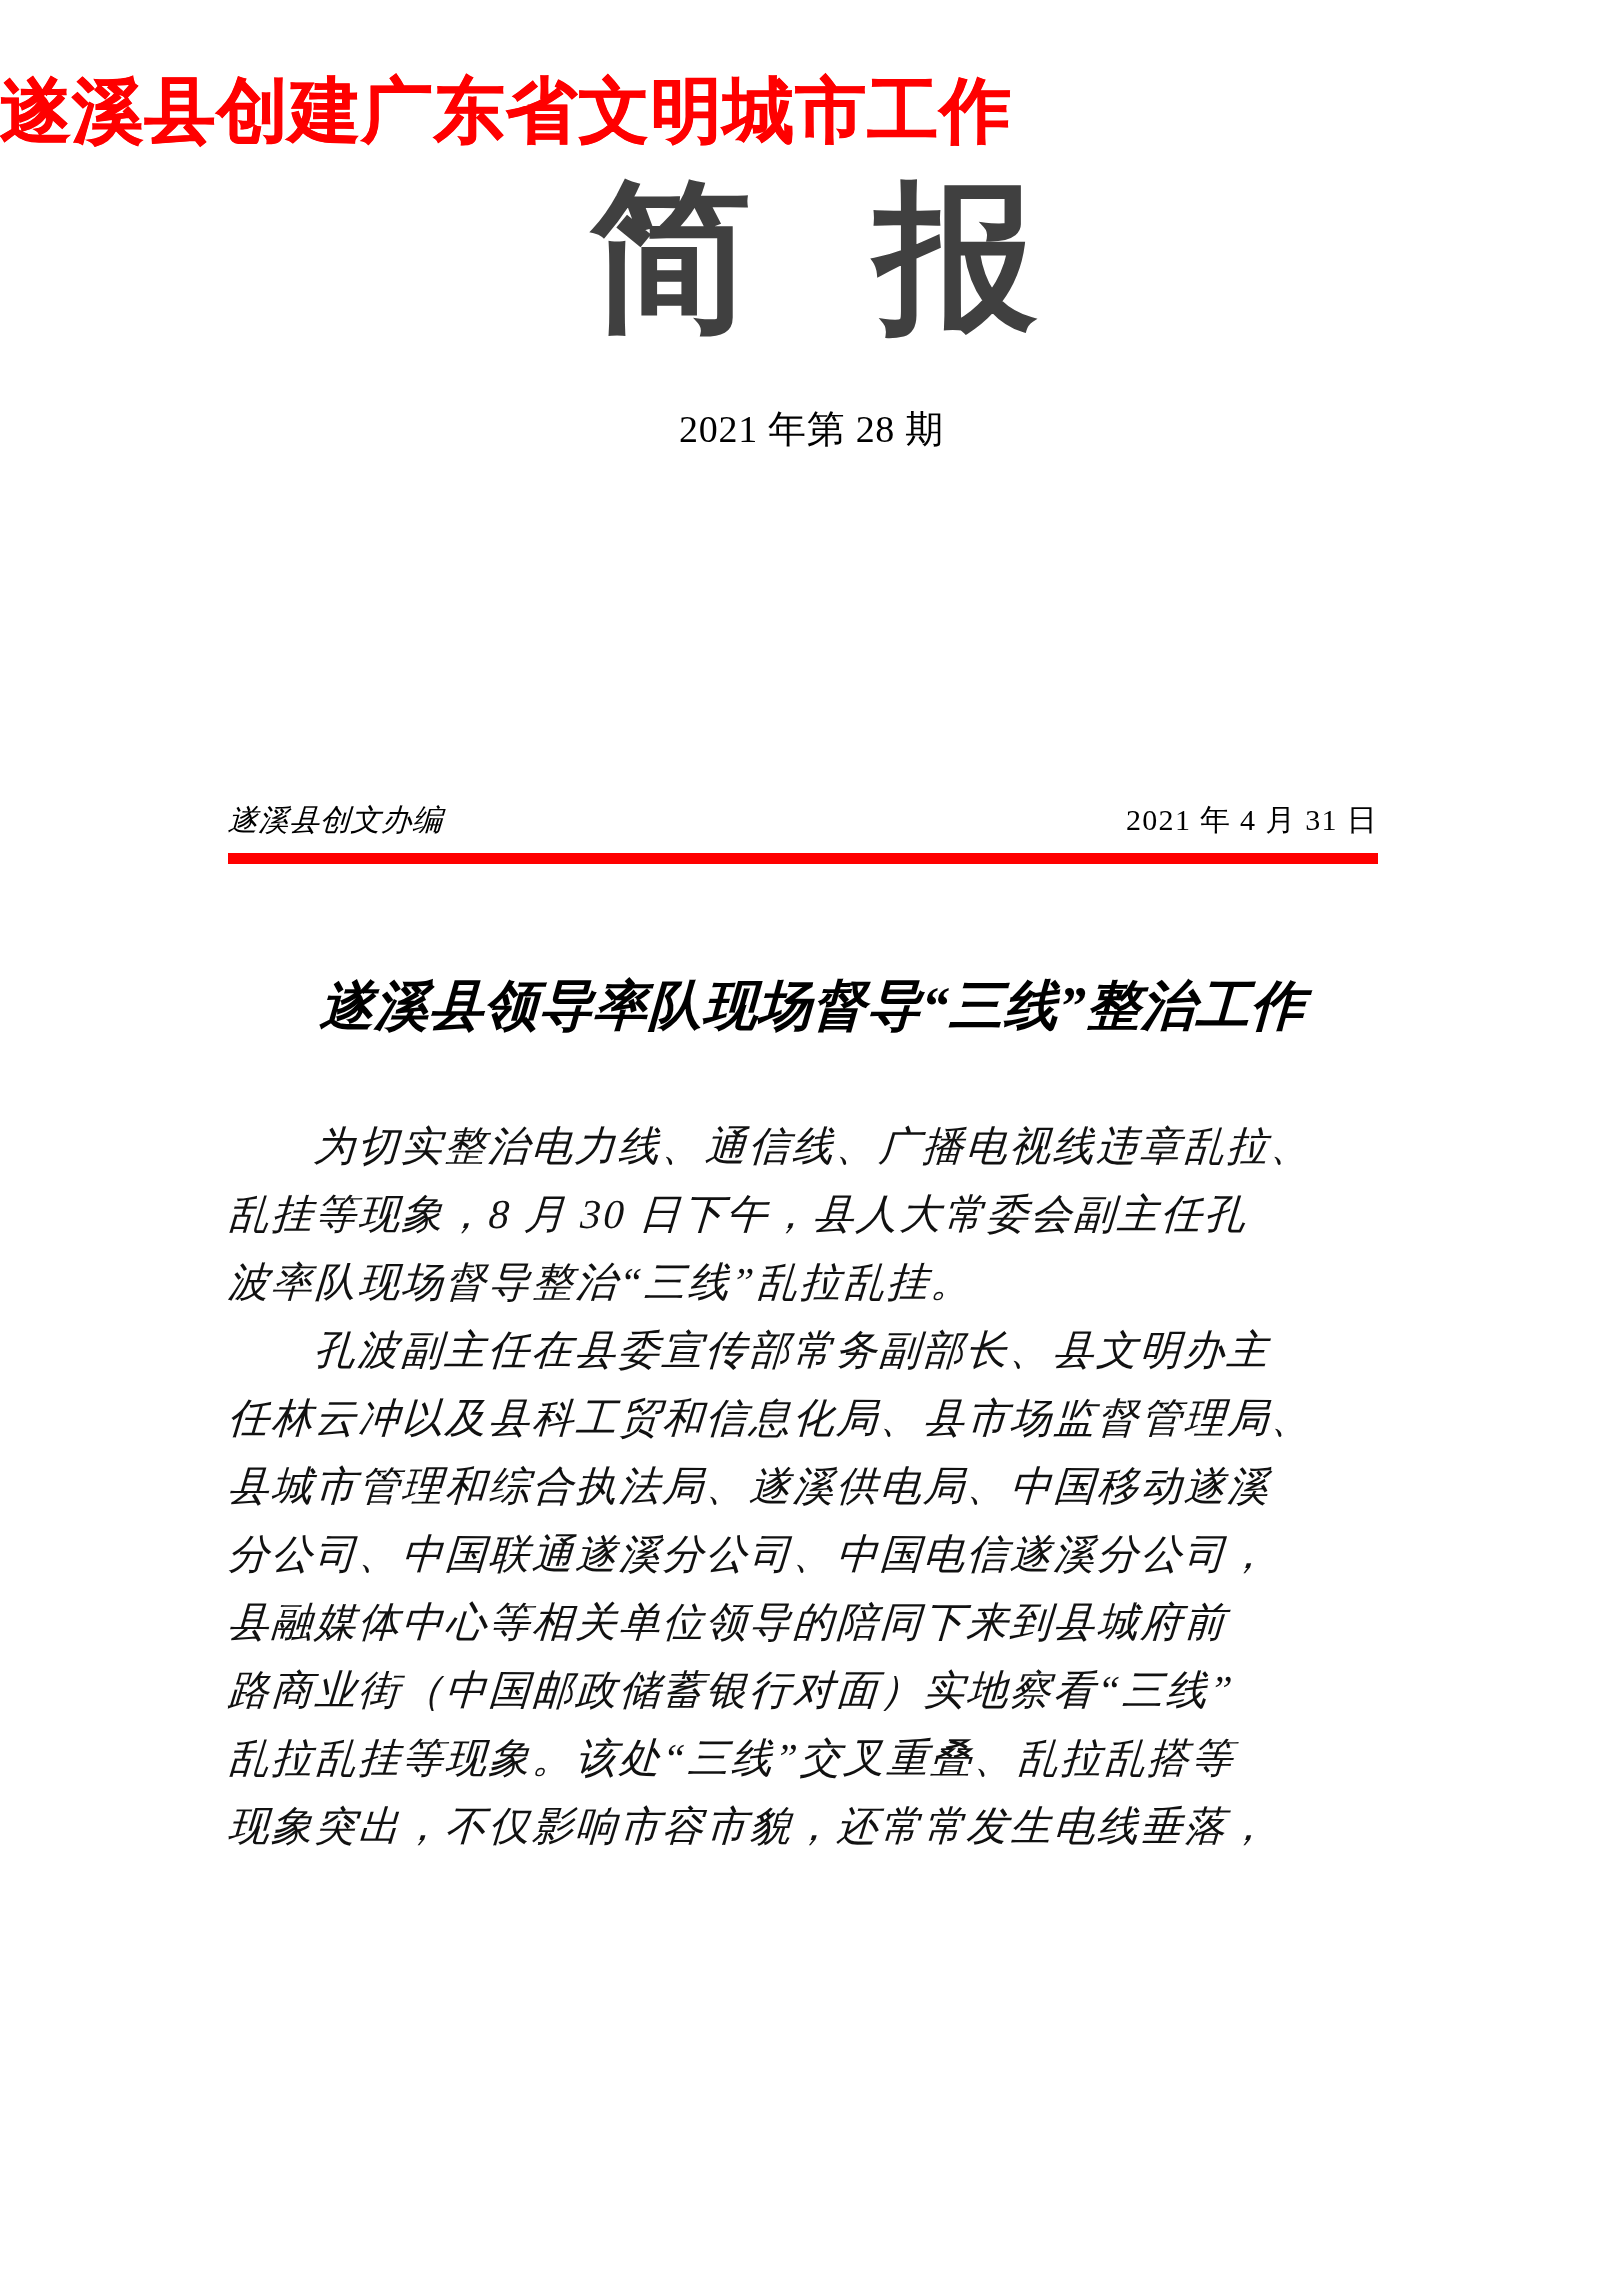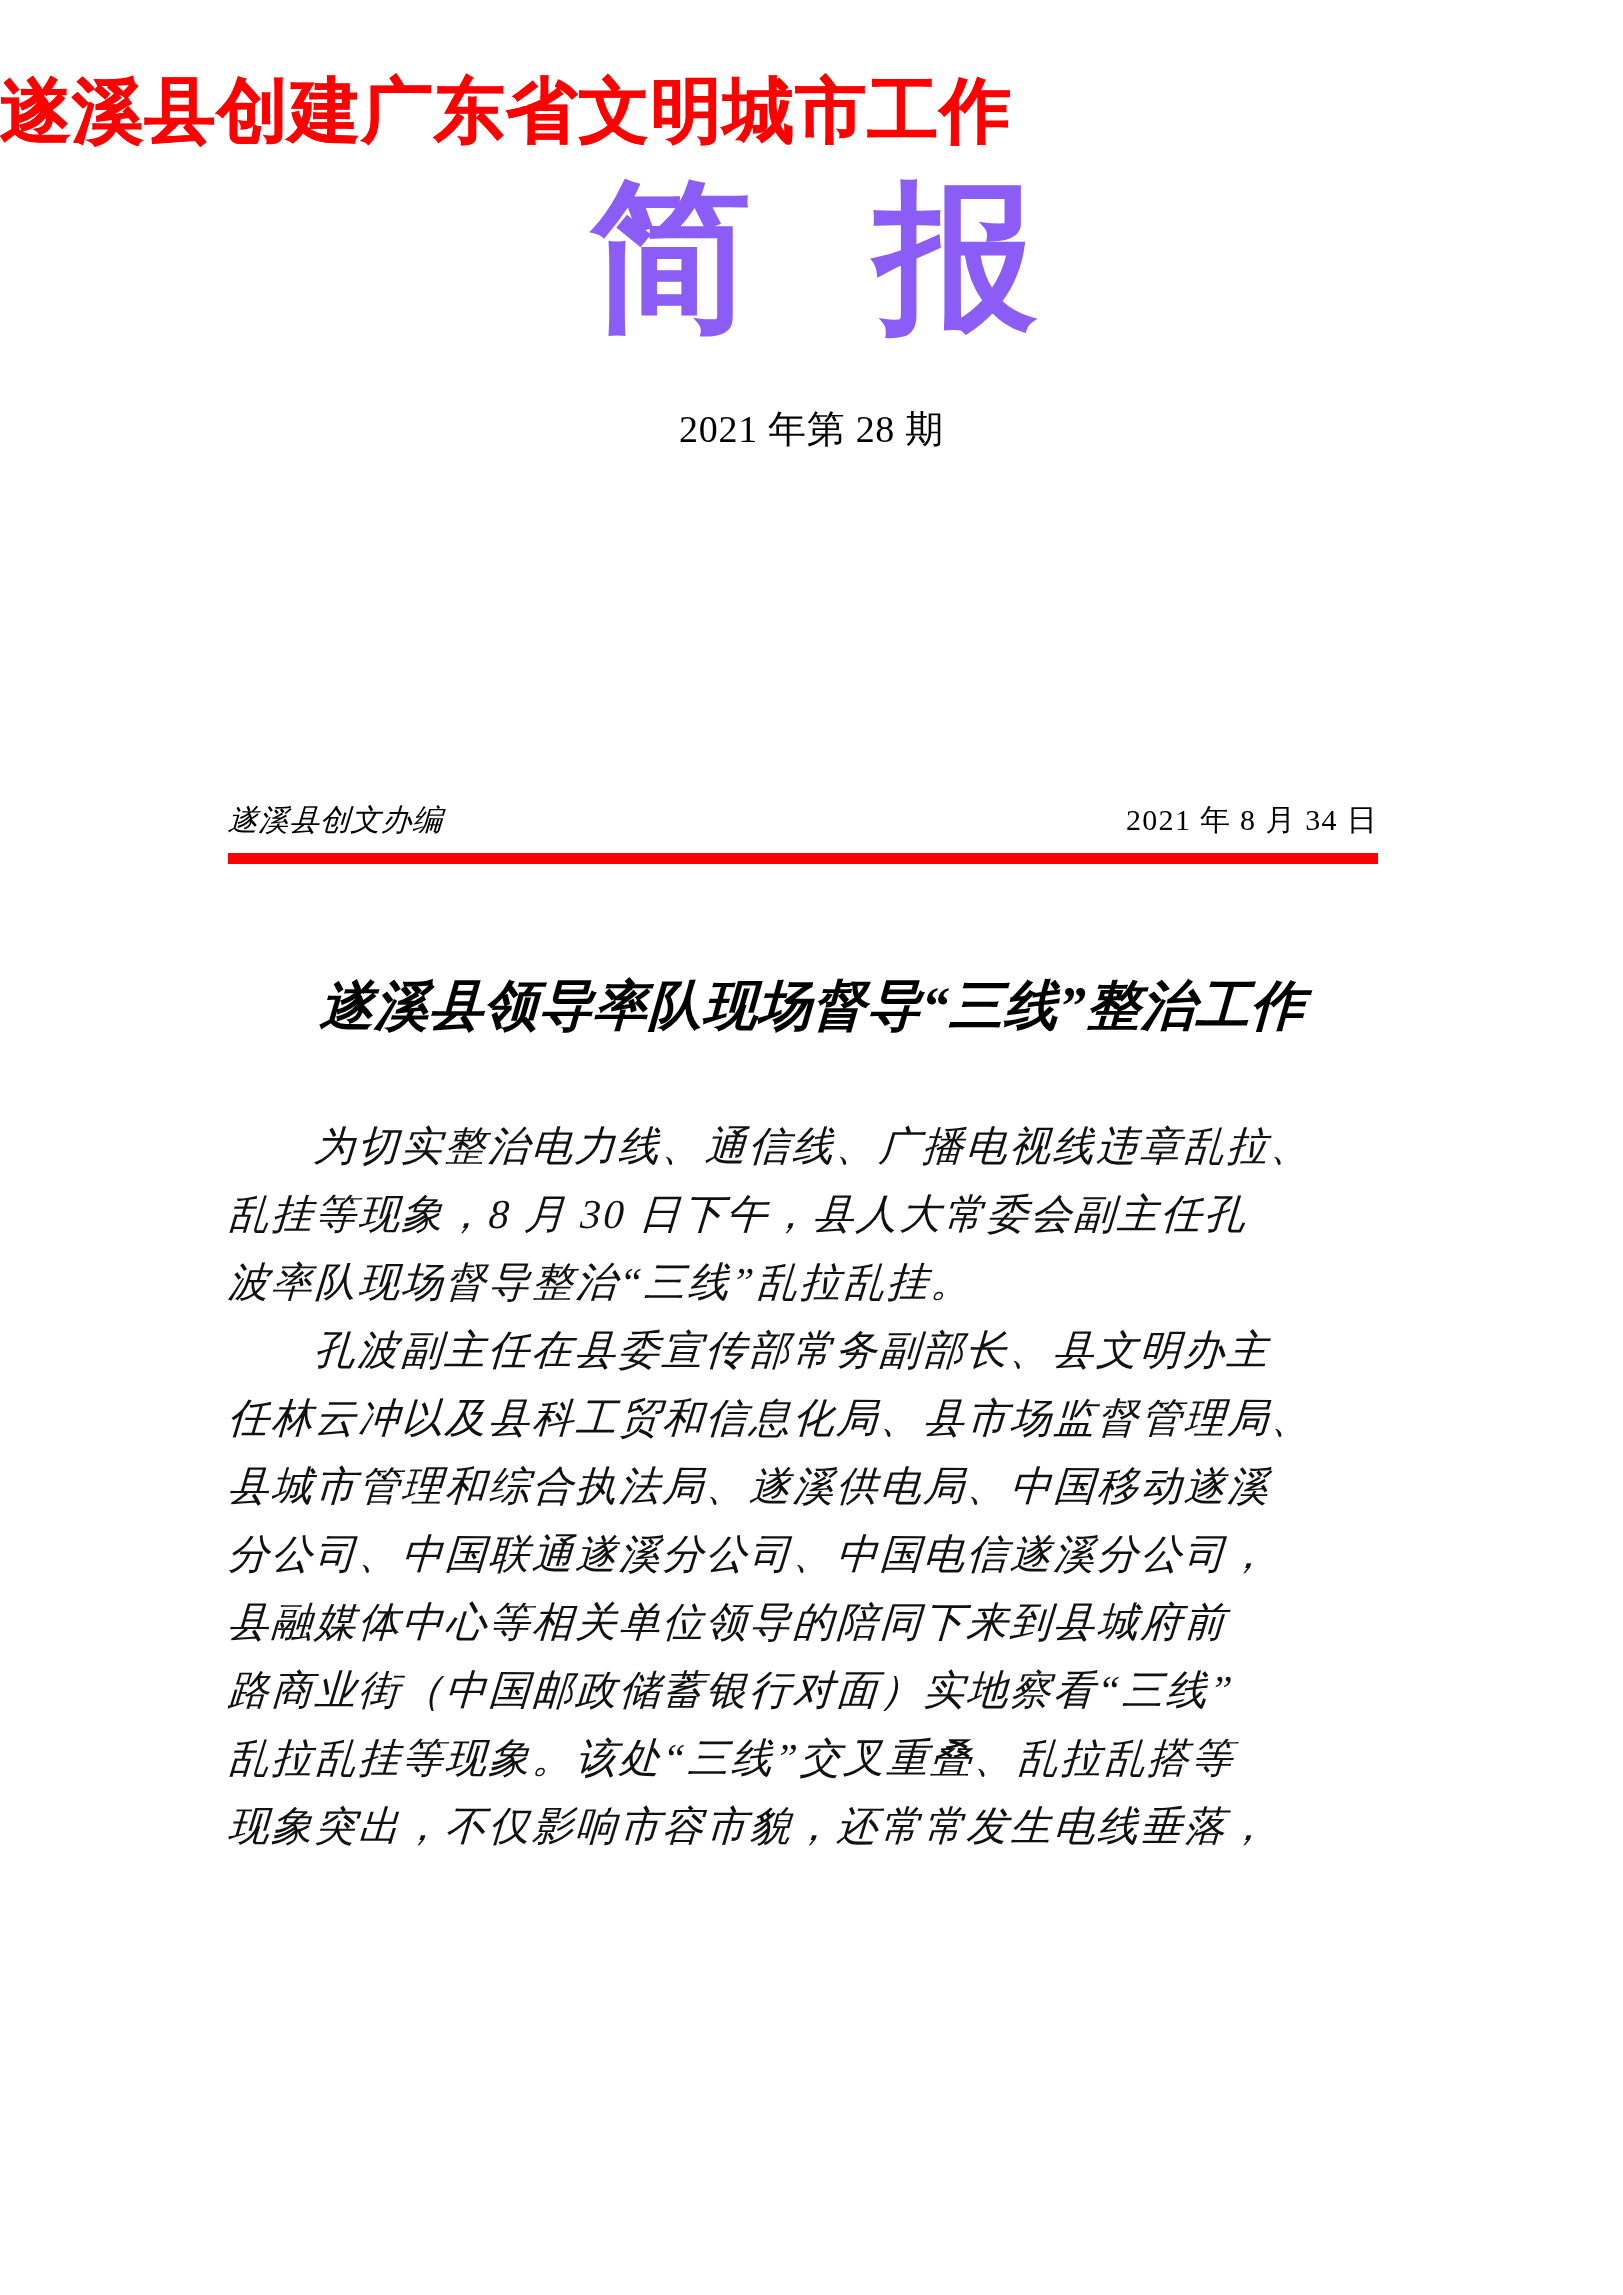--- a/index.html
+++ b/index.html
@@ -38,21 +38,21 @@
     font-size: 71px;
     line-height: 1.12;
     letter-spacing: 1.3px;
     margin-top: 71px;
     white-space: nowrap;
     -webkit-text-stroke: 0.7px #FF0000;
   }
 
   .masthead-jianbao {
     text-align: center;
-    color: #8b5cf6;
+    color: #404040;
     font-family: "Liberation Serif", "DejaVu Serif", serif;
     font-weight: 700;
     font-size: 162px;
     line-height: 1.05;
     margin-top: 23.6px;
     letter-spacing: 0.05em;
     white-space: nowrap;
     padding-left: 12px;
   }
   .masthead-jianbao .gap {
@@ -160,21 +160,21 @@
 
     <div class="masthead-jianbao">
       <span>简</span><span class="gap"></span><span>报</span>
     </div>
 
     <div class="issue-line">2021 年第 28 期</div>
   </div>
 
   <div class="meta-row">
     <span class="editor">遂溪县创文办编</span>
-    <span class="date">2021 年 8 月 34 日</span>
+    <span class="date">2021 年 4 月 31 日</span>
   </div>
 
   <div class="red-rule"></div>
 
   <div class="article">
 
     <h1 class="article-headline">遂溪县领导率队现场督导“三线”整治工作</h1>
 
     <div class="article-body">
 

